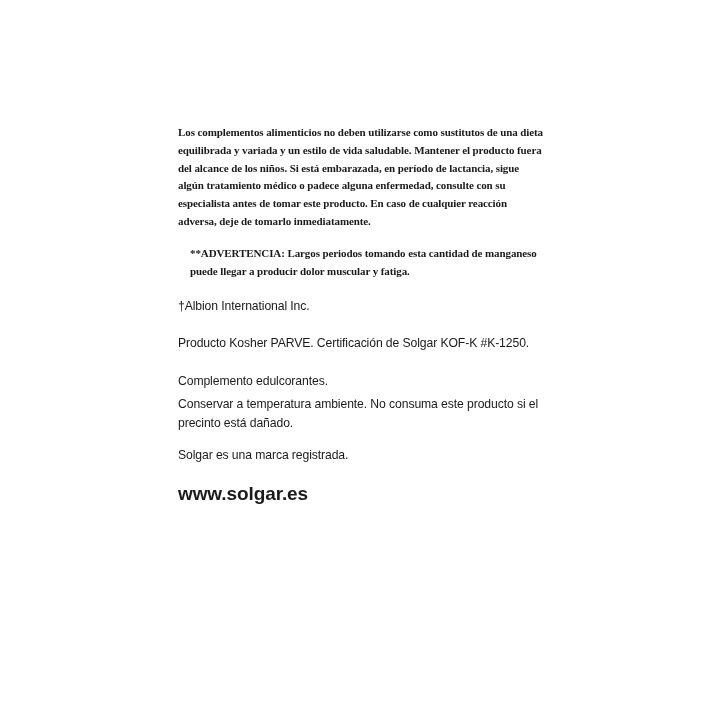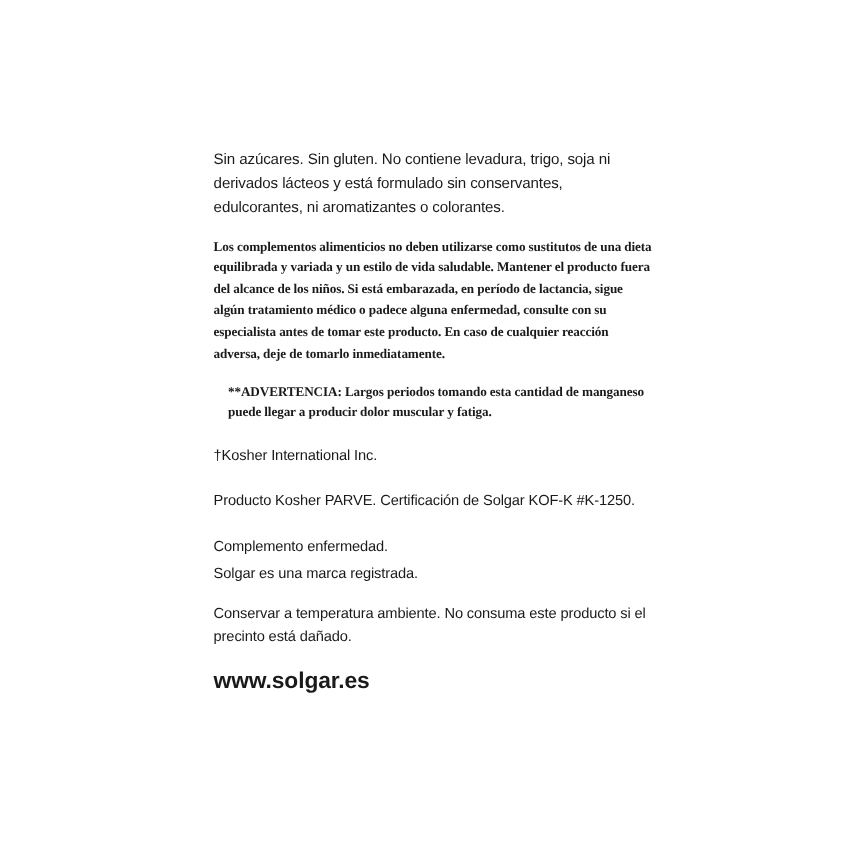--- a/index.html
+++ b/index.html
@@ -62,50 +62,47 @@
   .tight {
     margin-bottom: 4px;
     margin-top: 19px;
   }
 </style>
 </head>
 <body>
 
 <div class="label-panel">
 
-  <div class="block regular">
-    <p>Sin azúcares. Sin gluten. No contiene levadura, trigo, soja ni derivados lácteos y está formulado sin conservantes, edulcorantes, ni aromatizantes o colorantes.</p>
-  </div>
 
   <div class="block bold">
     <p>Los complementos alimenticios no deben utilizarse como sustitutos de una dieta equilibrada y variada y un estilo de vida saludable. Mantener el producto fuera del alcance de los niños. Si está embarazada, en período de lactancia, sigue algún tratamiento médico o padece alguna enfermedad, consulte con su especialista antes de tomar este producto. En caso de cualquier reacción adversa, deje de tomarlo inmediatamente.</p>
   </div>
 
   <div class="block bold warning">
     <p>**ADVERTENCIA: Largos periodos tomando esta cantidad de manganeso puede llegar a producir dolor muscular y fatiga.</p>
   </div>
 
   <div class="block small footnote">
-    <p>†Kosher International Inc.</p>
+    <p>†Albion International Inc.</p>
   </div>
 
   <div class="block small tight">
     <p>Producto Kosher PARVE. Certificación de Solgar KOF-K #K-1250.</p>
   </div>
 
   <div class="block small tight">
-    <p>Complemento enfermedad.</p>
+    <p>Complemento edulcorantes.</p>
   </div>
 
 
+  <div class="block small spaced">
+    <p>Conservar a temperatura ambiente. No consuma este producto si el precinto está dañado.</p>
+  </div>
+
   <div class="block small">
     <p>Solgar es una marca registrada.</p>
-  </div>
-
-  <div class="block small spaced">
-    <p>Conservar a temperatura ambiente. No consuma este producto si el precinto está dañado.</p>
   </div>
 
   <div class="block site">
     <p>www.solgar.es</p>
   </div>
 
 </div>
 
 </body></html>

